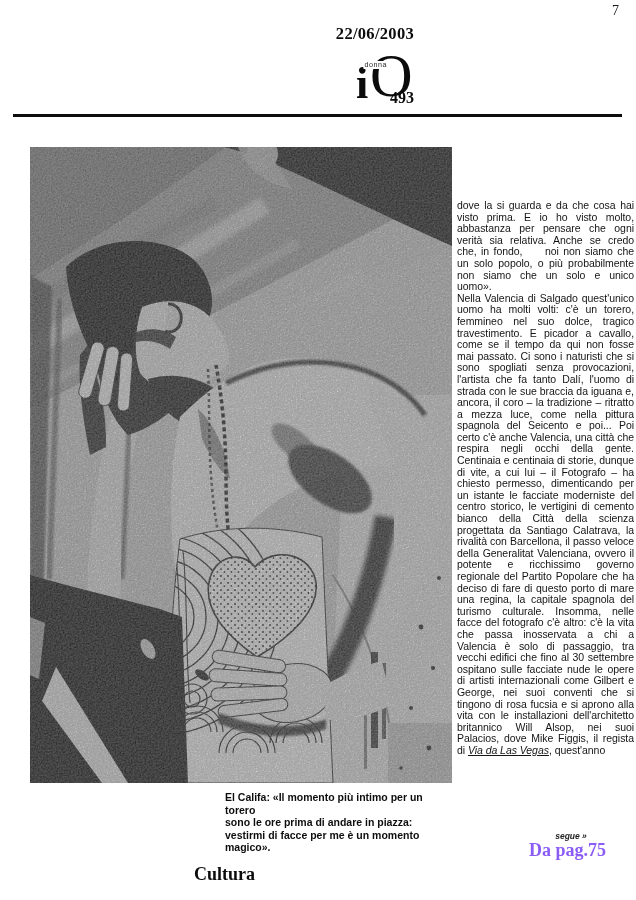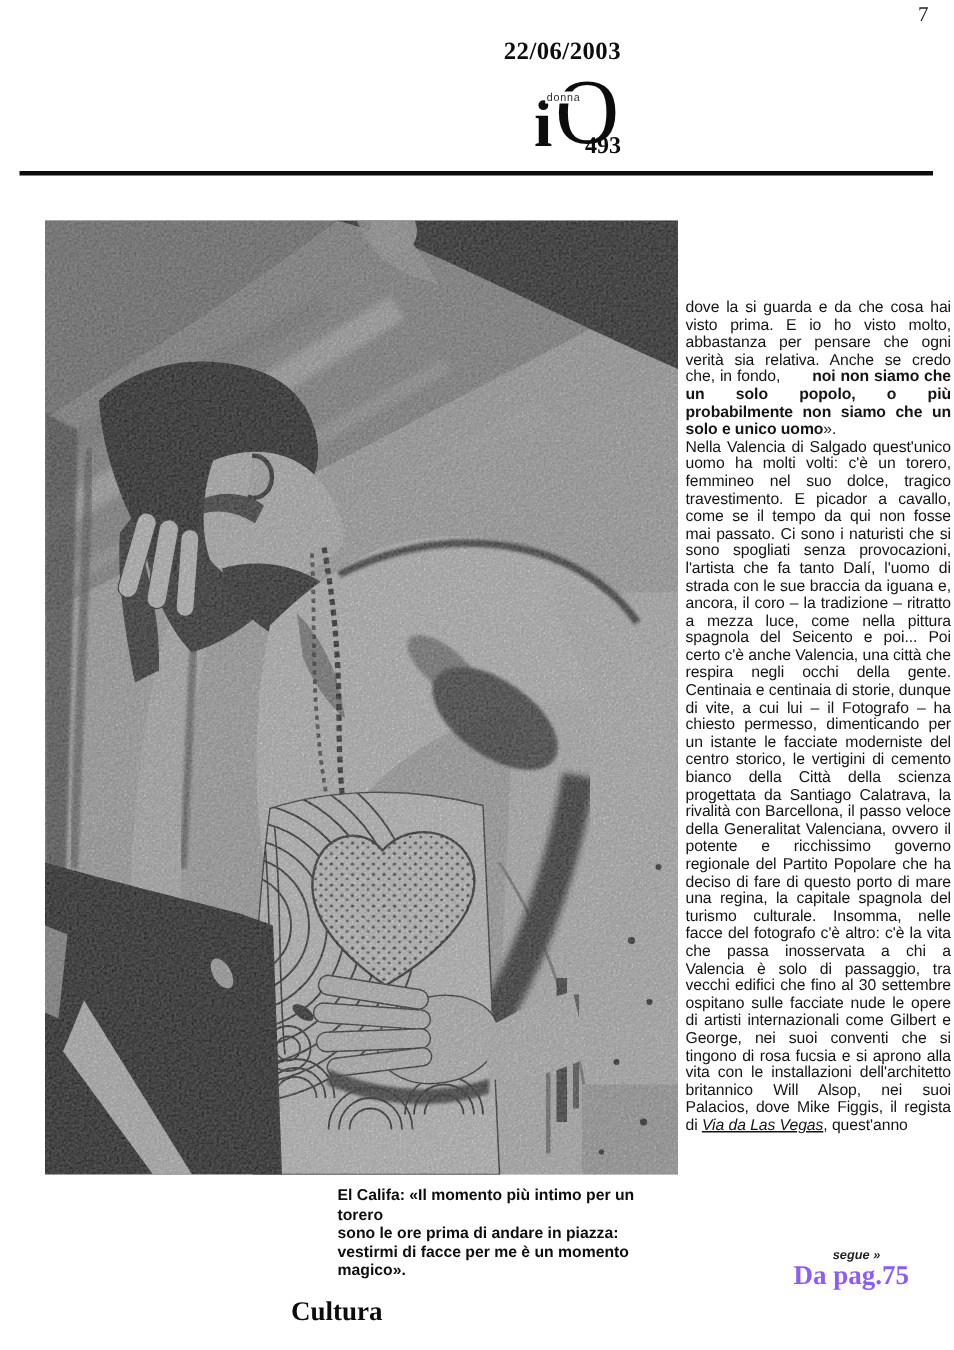--- a/index.html
+++ b/index.html
@@ -25,21 +25,21 @@
   
   .photo{position:absolute;left:30px;top:147px;width:422px;height:636px;}
   .photo svg{display:block;width:100%;height:100%;}
   
   .column{
     position:absolute;left:457px;top:200px;width:177px;height:648px;overflow:hidden;
     font-size:10.5px;line-height:11.6px;text-align:justify;color:#141414;
     letter-spacing:-0.05px;
   }
   .column p{margin:0;}
-  .column span.b{font-weight:700;margin-left:18px;}
+  .column span.b{font-weight:400;margin-left:18px;}
   .column span.i{font-style:italic;text-decoration:underline;}
   .segue{position:absolute;left:520px;top:831px;width:102px;text-align:center;
     font:italic 700 8.5px "Liberation Sans",sans-serif;color:#222;}
   
   .caption{
     position:absolute;left:225px;top:791px;width:226px;
     font:700 10.5px "Liberation Sans",sans-serif;line-height:12.6px;color:#0e0e0e;
   }
   
   .footer-section{position:absolute;left:194px;top:864px;font:700 18px "Liberation Serif",serif;color:#0c0c0c;}

